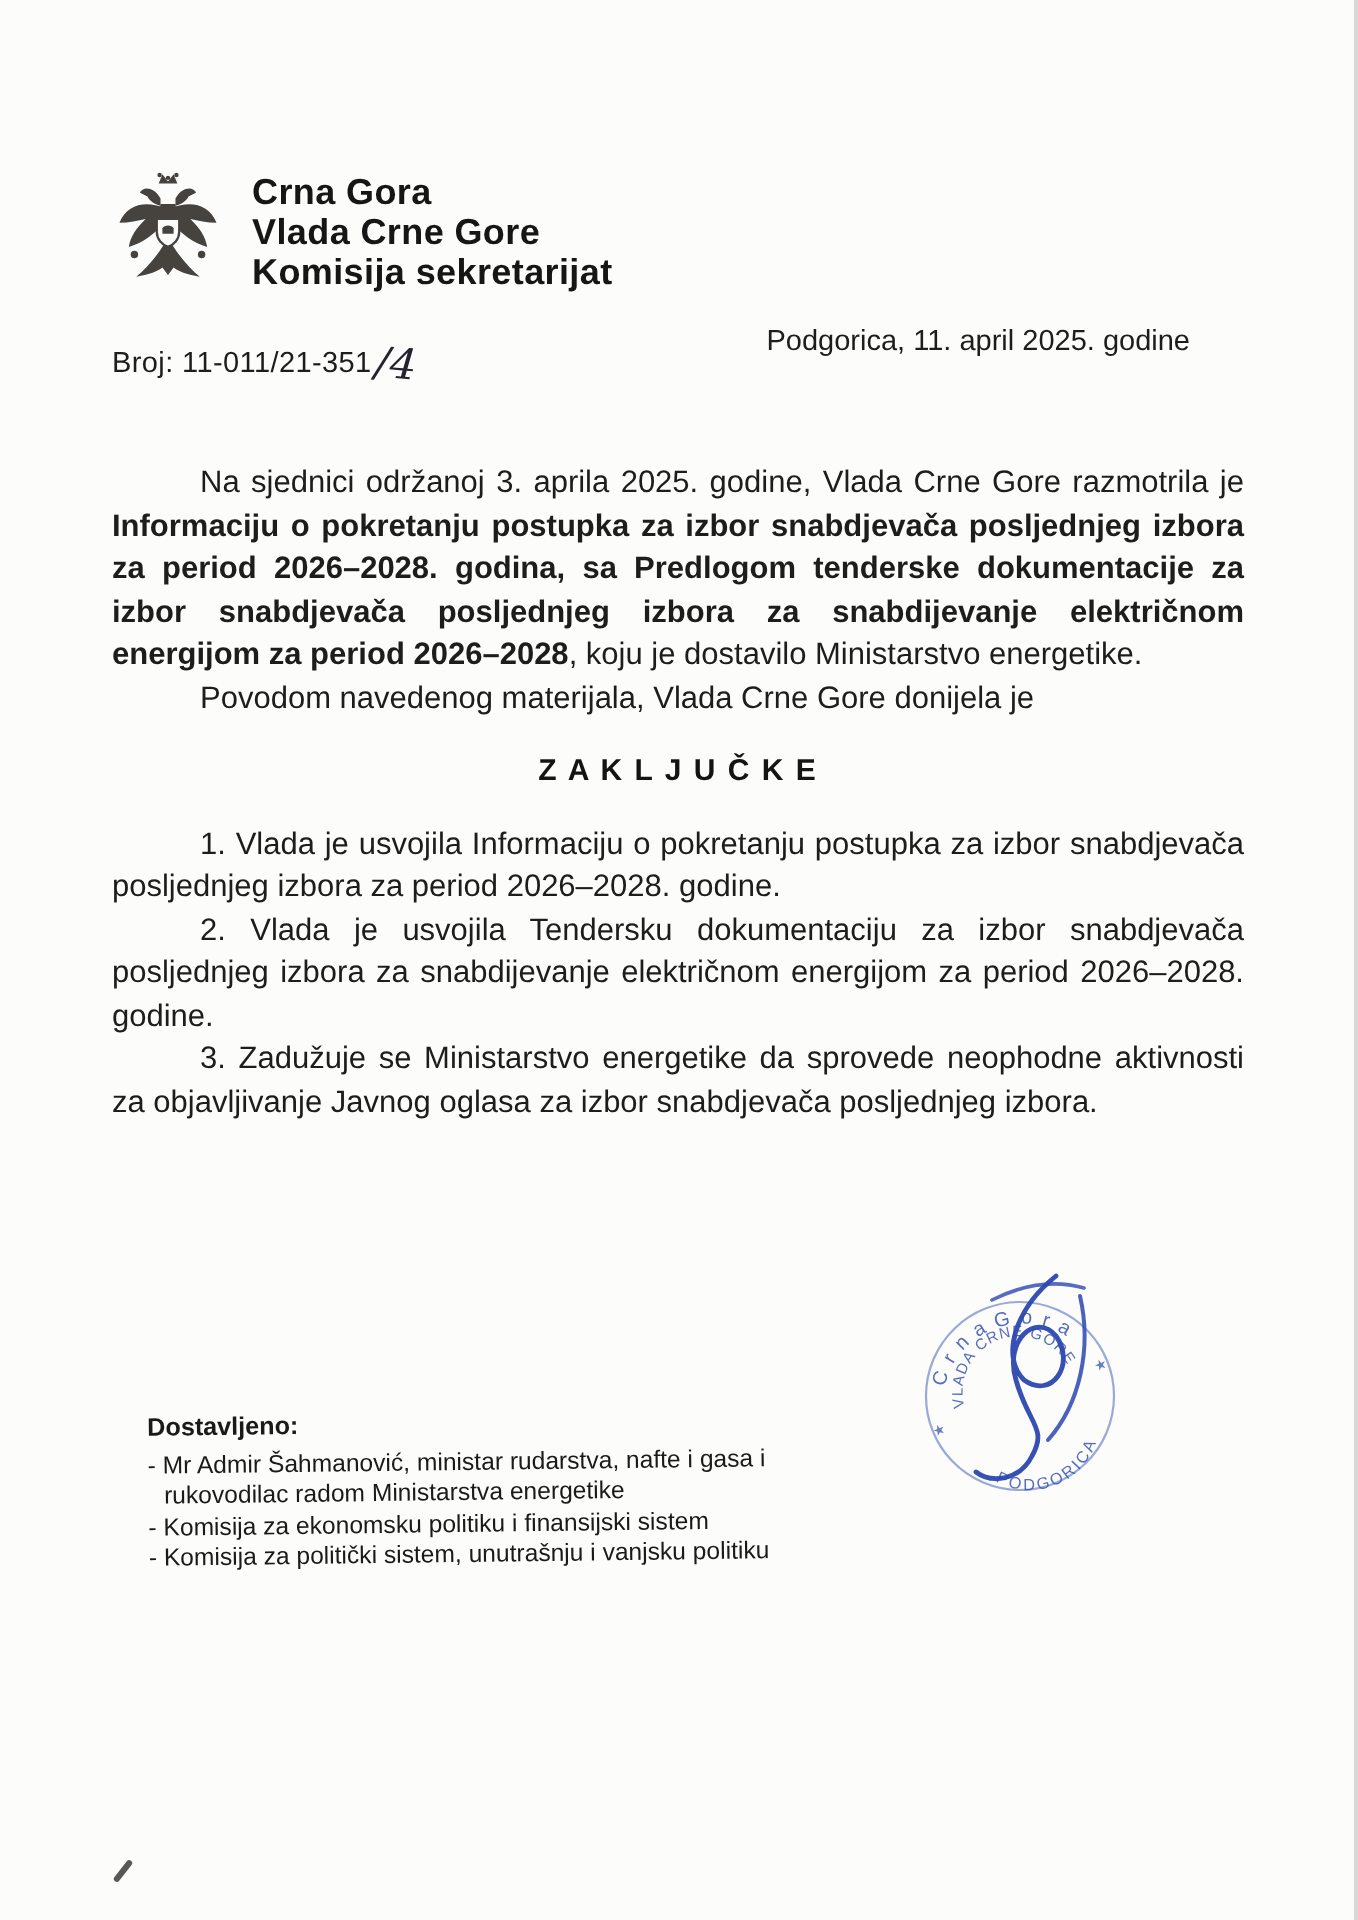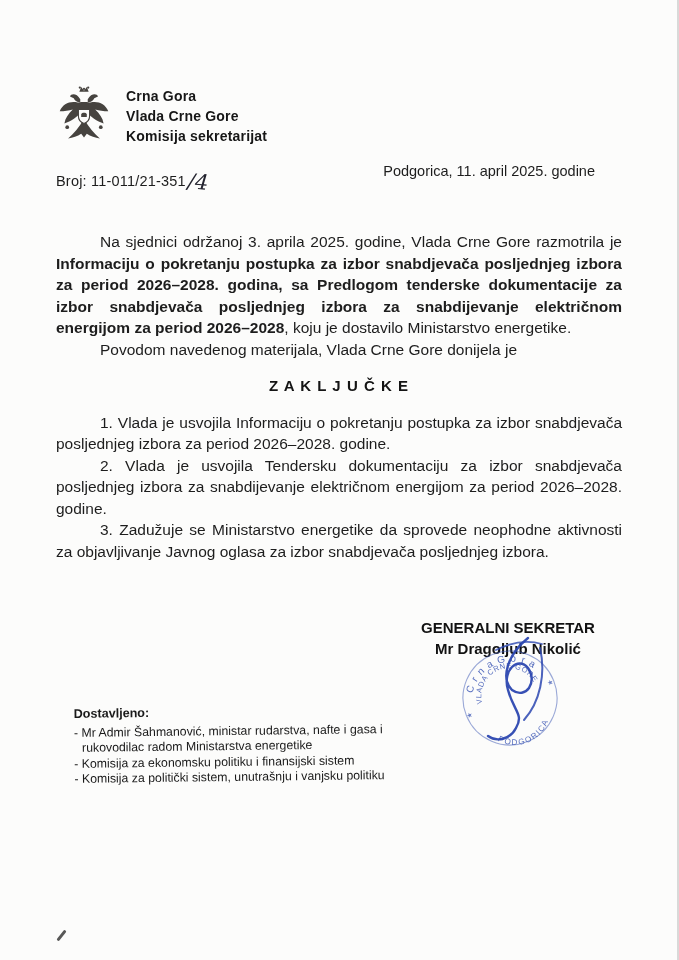--- a/index.html
+++ b/index.html
@@ -10,21 +10,21 @@
     margin: 0 auto;
     background: #fcfcfb;
     font-family: "Liberation Sans", sans-serif;
     color: #1d1d1d;
     overflow: hidden;
   }
 
   
   .letterhead { position: absolute; left: 56px; top: 84px; display: flex; gap: 14px; align-items: flex-start; }
   .coat { width: 56px; height: 62px; flex: 0 0 auto; margin-top: 1px; }
-  .lh-text { font-weight: 700; font-size: 14px; line-height: 20px; color: #161616; padding-top: 2px; letter-spacing: .2px; }
+  .lh-text { font-weight: 700; font-size: 18px; line-height: 20px; color: #161616; padding-top: 2px; letter-spacing: .2px; }
 
   
   .ref-row { position: absolute; left: 56px; top: 160px; width: 567px; display: flex; justify-content: space-between; align-items: flex-start; font-size: 14.5px; }
   .ref-number { margin-top: 7px; letter-spacing: .2px; }
   .handwritten {
     display: inline-block;
     font-family: "DejaVu Serif", serif;
     font-style: italic;
     font-size: 21px;
     color: #23232e;
@@ -94,24 +94,20 @@
 
   <div class="content">
     <p><span>Na sjednici održanoj 3. aprila 2025. godine, Vlada Crne Gore razmotrila je </span><b>Informaciju o pokretanju postupka za izbor snabdjevača posljednjeg izbora za period 2026–2028. godina, sa Predlogom tenderske dokumentacije za izbor snabdjevača posljednjeg izbora za snabdijevanje električnom energijom za period 2026–2028</b><span>, koju je dostavilo Ministarstvo energetike.</span></p>
     <p>Povodom navedenog materijala, Vlada Crne Gore donijela je</p>
     <div class="heading">Z A K L J U Č K E</div>
     <p>1. Vlada je usvojila Informaciju o pokretanju postupka za izbor snabdjevača posljednjeg izbora za period 2026–2028. godine.</p>
     <p>2. Vlada je usvojila Tendersku dokumentaciju za izbor snabdjevača posljednjeg izbora za snabdijevanje električnom energijom za period 2026–2028. godine.</p>
     <p>3. Zadužuje se Ministarstvo energetike da sprovede neophodne aktivnosti za objavljivanje Javnog oglasa za izbor snabdjevača posljednjeg izbora.</p>
   </div>
 
-  <div class="sig">
-    <div>GENERALNI SEKRETAR</div>
-    <div>Mr Dragoljub Nikolić</div>
-  </div>
 
   <svg class="stamp" viewBox="0 0 150 130" aria-hidden="true">
     <defs>
       <path id="arcTop" d="M -40 4 A 40 40 0 0 1 40 4"></path>
       <path id="arcMid" d="M -28 -2 A 28 28 0 0 1 28 -2"></path>
       <path id="arcBot" d="M -35 13 A 35 35 0 0 0 35 13"></path>
     </defs>
     <g transform="translate(74,68) rotate(-22)" fill="#3a55b4">
       <circle r="47" fill="none" stroke="#3a55b4" stroke-width="1.1" opacity="0.5"></circle>
       <text font-size="10" letter-spacing="1" opacity="0.85"><textPath href="#arcTop" startOffset="50%" text-anchor="middle">C r n a  G o r a</textPath></text>

